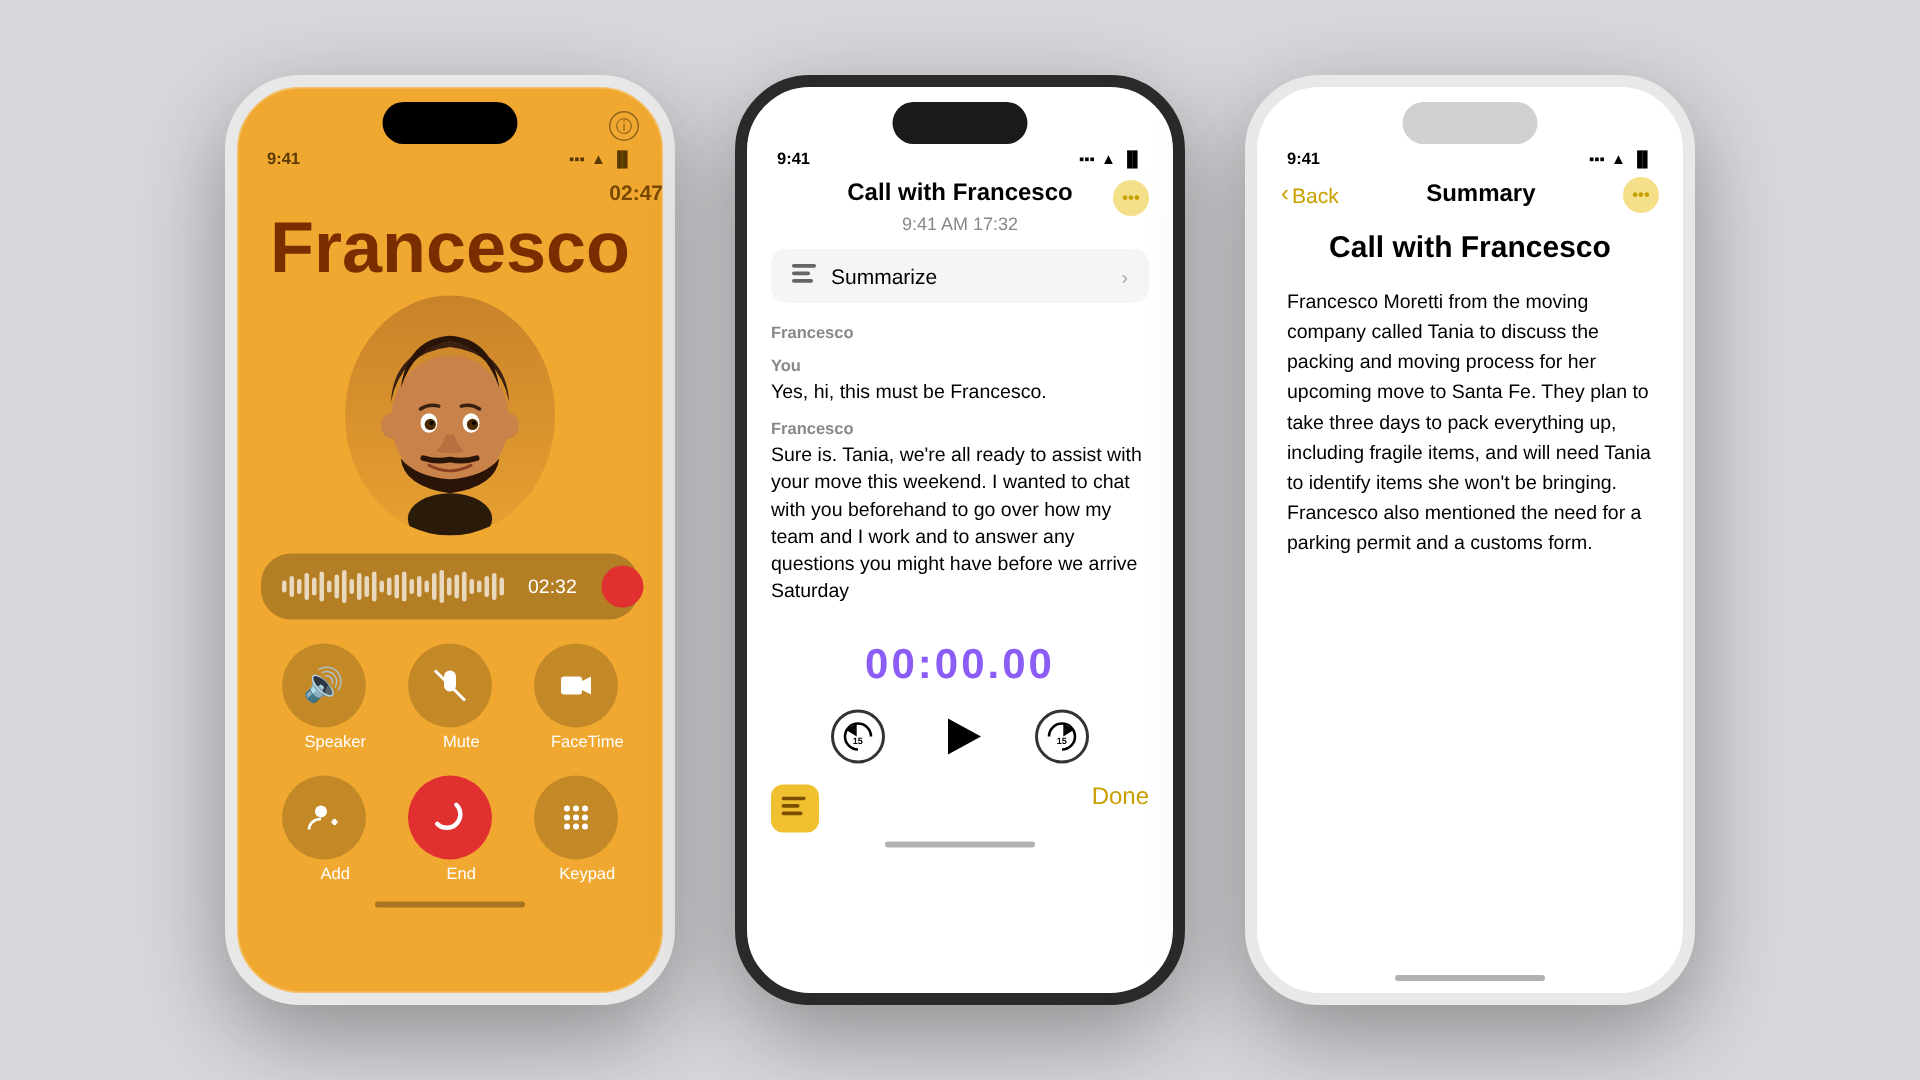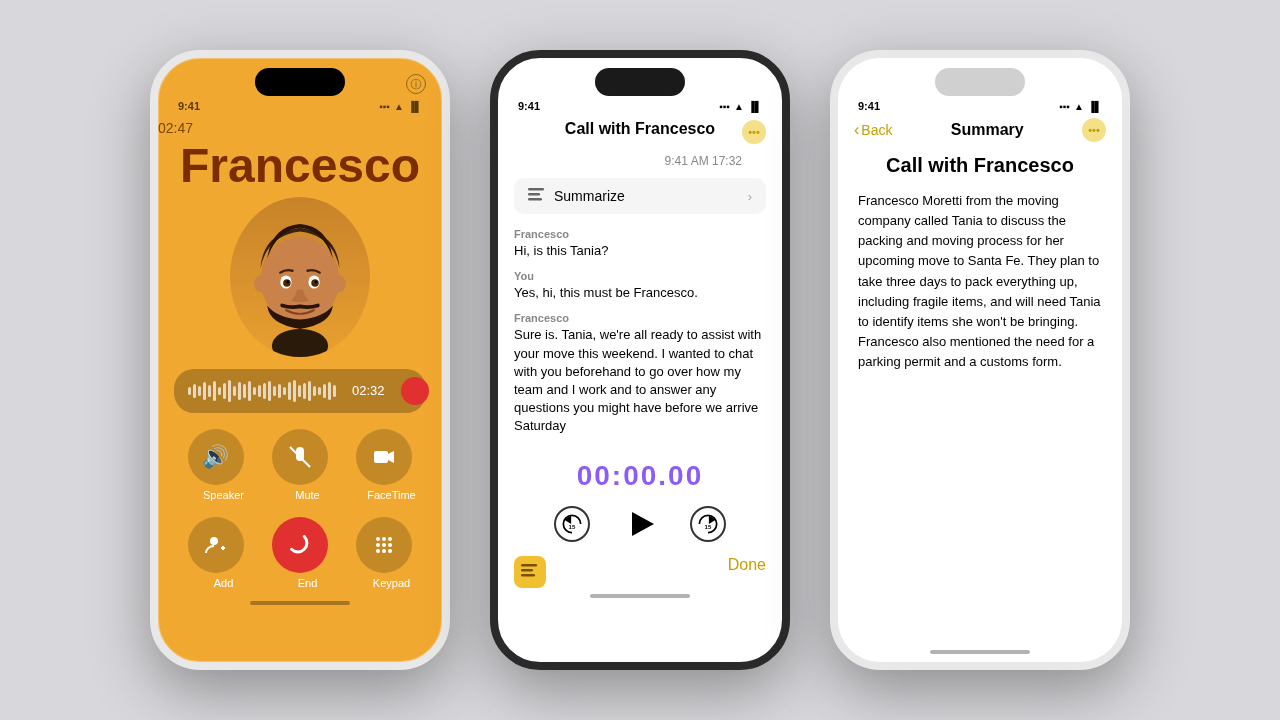--- a/index.html
+++ b/index.html
@@ -80,25 +80,25 @@
 
     .status-icons {
       display: flex;
       align-items: center;
       gap: 4px;
       font-size: 10px;
     }
 
     
     .call-timer {
-      text-align: left;
+      text-align: right;
       color: #7a4800;
       font-size: 14px;
       margin-top: 8px;
-      font-weight: 400;
+      font-weight: 700;
     }
 
     .caller-name {
       text-align: center;
       color: #7a2e00;
       font-size: 48px;
       font-weight: 700;
       margin: 4px 16px;
       line-height: 1.1;
     }
@@ -221,22 +221,21 @@
 
     .phone2-title {
       font-size: 16px;
       font-weight: 600;
       color: #000;
     }
 
     .phone2-subtitle {
       font-size: 12px;
       color: #888;
-      margin-top: 16px;
-      text-align: right;
+      margin-top: 4px;
     }
 
     .more-btn-yellow {
       position: absolute;
       right: 16px;
       top: 8px;
       width: 24px;
       height: 24px;
       border-radius: 50%;
       background: #f5e08a;
@@ -612,21 +611,20 @@
         <rect x="0" y="10" width="14" height="2.5" rx="1.2" fill="#666"></rect>
       </svg>
       <span>Summarize</span>
     </div>
     <span class="chevron-icon">›</span>
   </div>
 
   <div class="transcript-area">
     <div class="transcript-block">
       <div class="speaker-label">Francesco</div>
-      <div class="transcript-text">Hi, is this Tania?</div>
     </div>
     <div class="transcript-block">
       <div class="speaker-label">You</div>
       <div class="transcript-text">Yes, hi, this must be Francesco.</div>
     </div>
     <div class="transcript-block">
       <div class="speaker-label">Francesco</div>
       <div class="transcript-text">Sure is. Tania, we're all ready to assist with your move this weekend. I wanted to chat with you beforehand to go over how my team and I work and to answer any questions you might have before we arrive Saturday</div>
     </div>
   </div>

